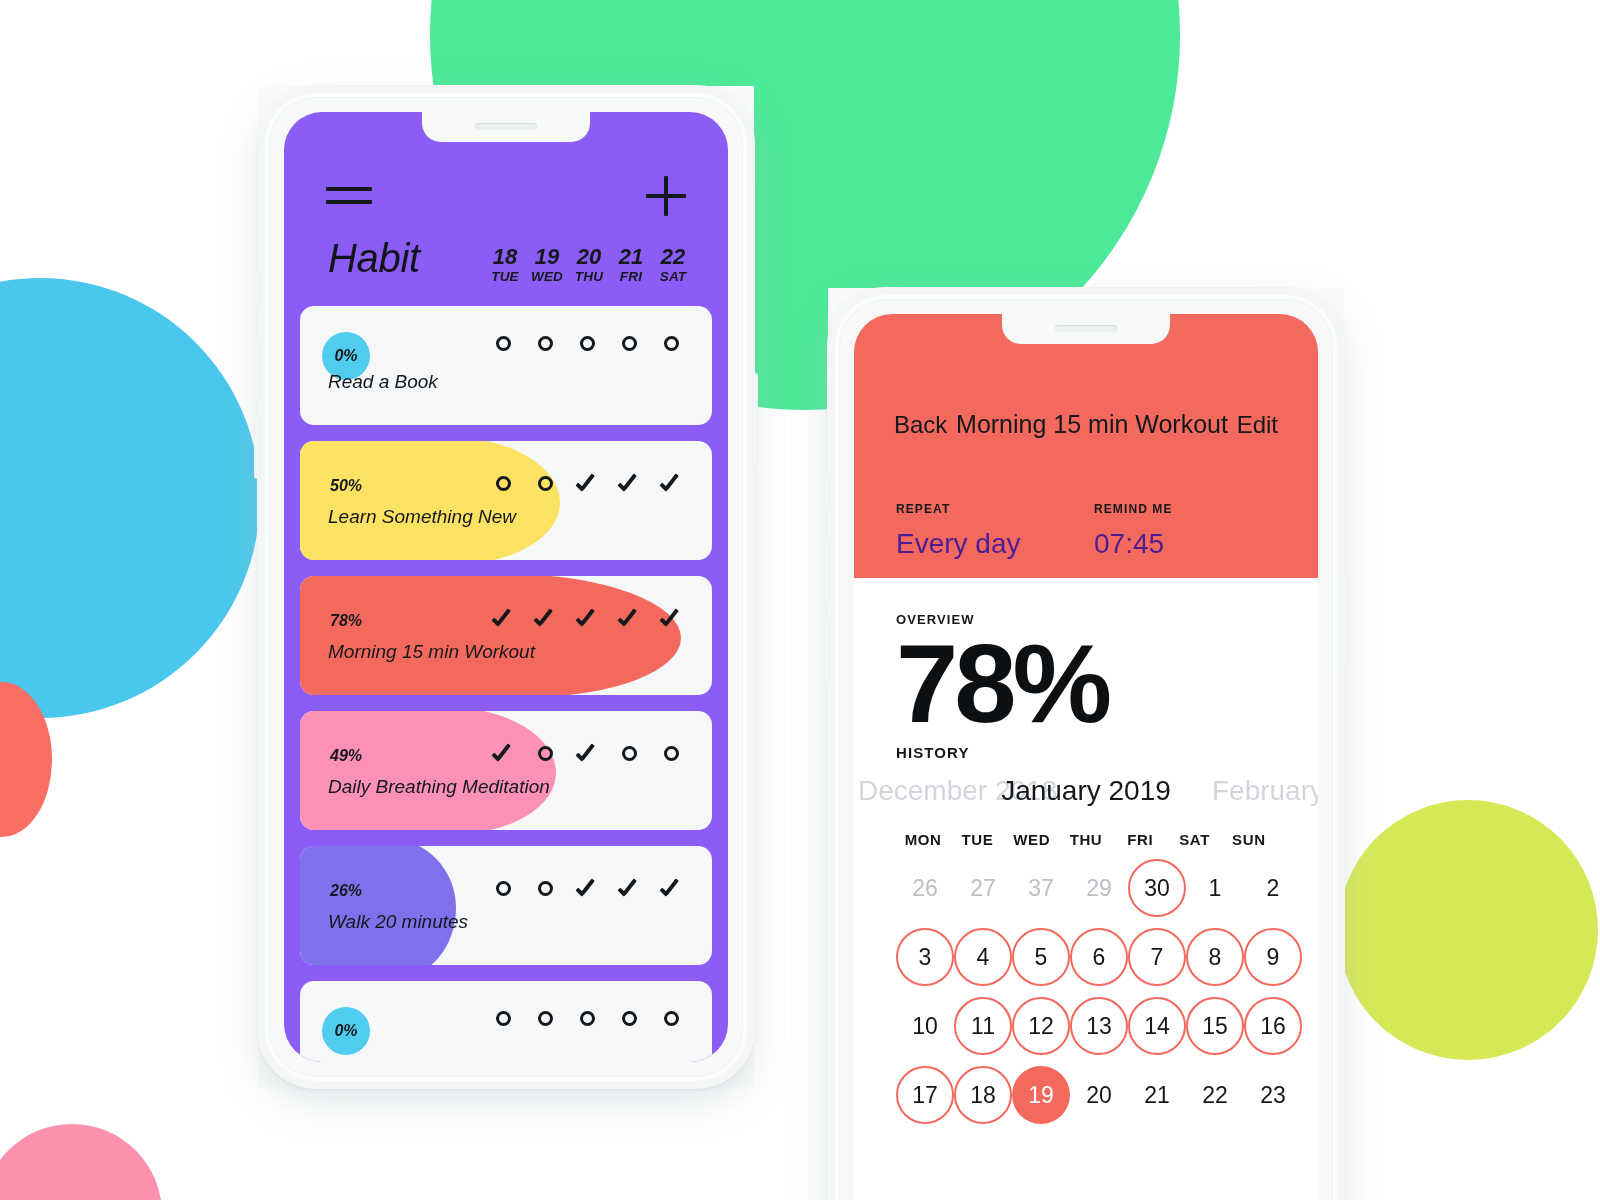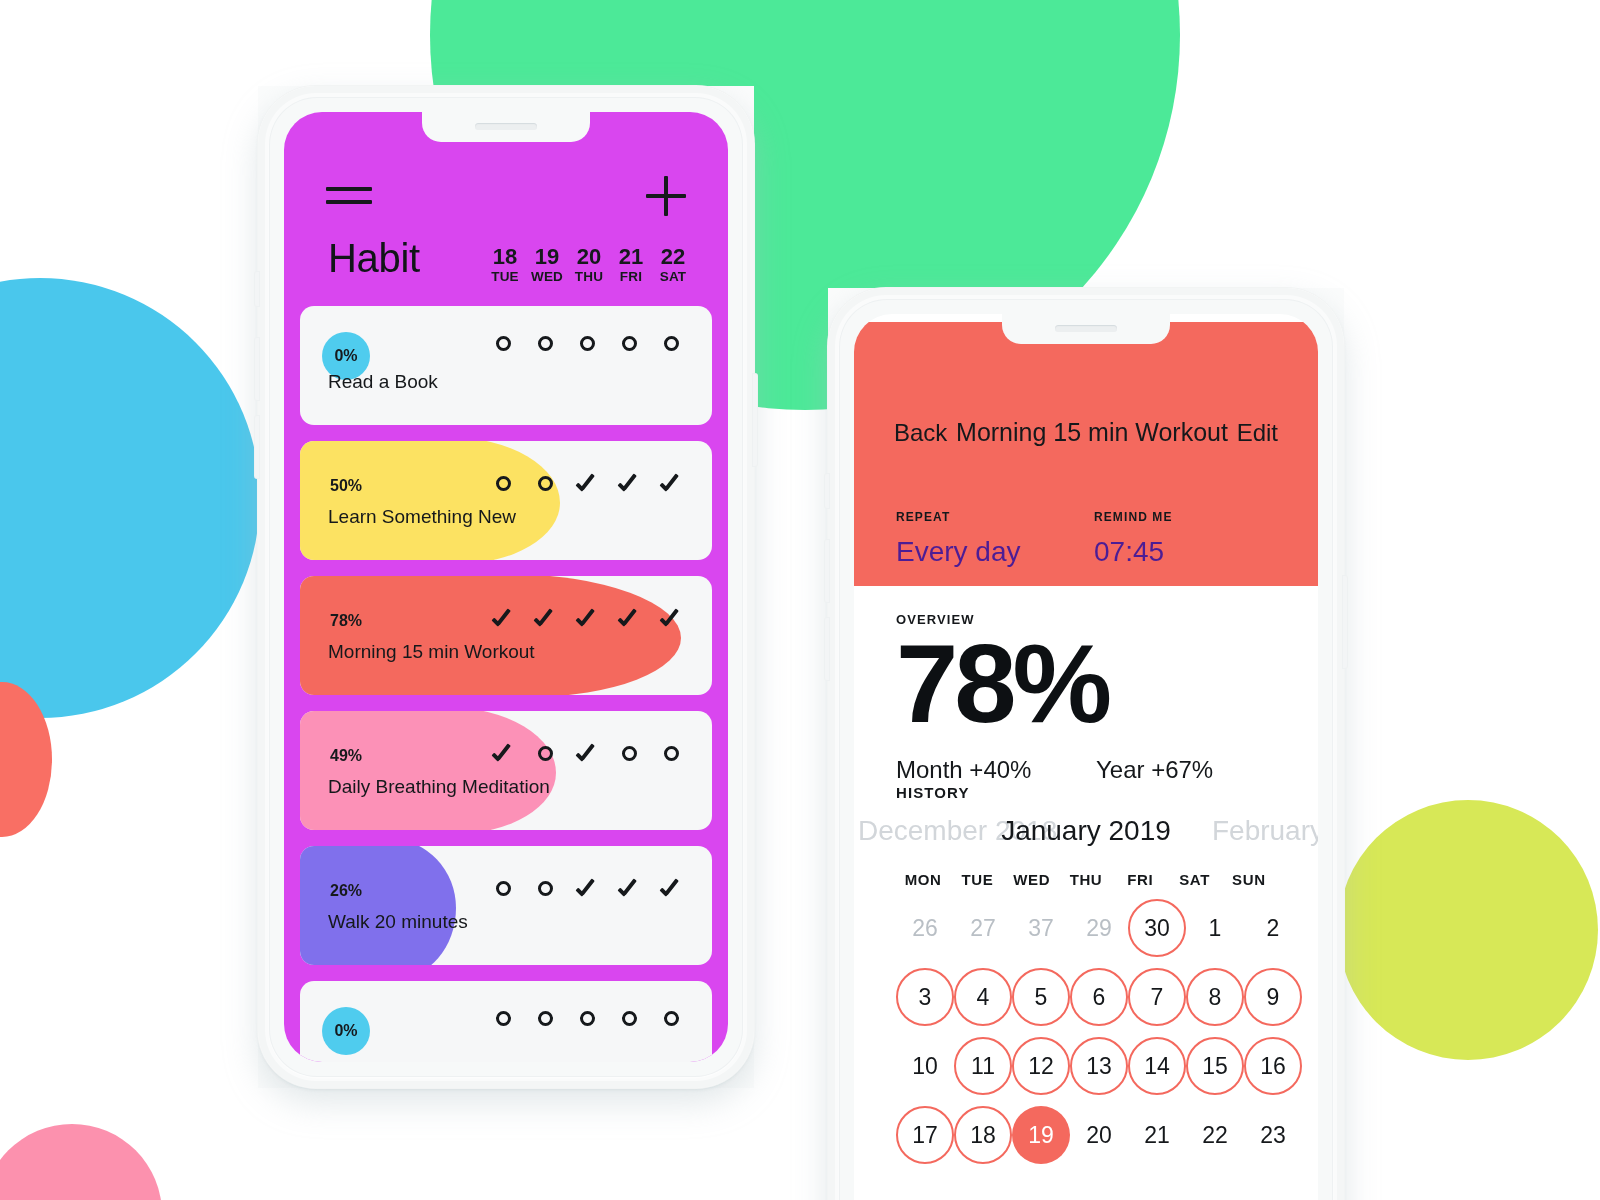--- a/index.html
+++ b/index.html
@@ -36,21 +36,21 @@
   .notch { position:absolute; left:50%; transform:translateX(-50%); top:0;
     width:168px; height:30px; background:#f7f9f9;
     border-bottom-left-radius:19px; border-bottom-right-radius:19px; z-index:30; }
   .speaker { position:absolute; left:50%; transform:translateX(-50%); top:11px;
     width:62px; height:7px; border-radius:4px; background:#eceff0;
     box-shadow: inset 0 1px 1px rgba(190,200,205,.5); z-index:31; }
   .sidebtn { position:absolute; background:#f3f5f6; box-shadow:0 0 0 1px #eef1f2; }
 
   
   #phone1 { left:258px; top:86px; width:496px; height:1002px; }
-  #p1screen { background:#d946ef; }
+  #p1screen { background:#8b5cf6;font-style:italic; }
   .p1-top { display:flex; justify-content:space-between; align-items:center;
     padding:64px 42px 0 42px; }
   .icon-hamburger { width:46px; height:26px; position:relative; cursor:pointer; }
   .icon-hamburger i { position:absolute; left:0; width:46px; height:4px;
     background:#16191c; border-radius:1px; }
   .icon-hamburger i:nth-child(1){ top:4px; }
   .icon-hamburger i:nth-child(2){ top:17px; }
   .icon-plus { width:40px; height:40px; position:relative; cursor:pointer; }
   .icon-plus i { position:absolute; background:#16191c; border-radius:1px; }
   .icon-plus i:nth-child(1){ left:0; top:18px; width:40px; height:3.5px; }
@@ -84,21 +84,21 @@
   .mark .chk::before { content:""; position:absolute; left:2px; top:11px;
     width:9px; height:3.6px; background:#16191c; border-radius:1px;
     transform:rotate(45deg); transform-origin:left center; }
   .mark .chk::after { content:""; position:absolute; left:7px; top:15.6px;
     width:18px; height:3.6px; background:#16191c; border-radius:1px;
     transform:rotate(-52deg); transform-origin:left center; }
 
   
   #phone2 { left:828px; top:288px; width:516px; height:1040px; }
   #p2screen { background:#fff; }
-  .p2-header { position:absolute; left:0; right:0; top:8px; height:264px; z-index:20; }
+  .p2-header { position:absolute; left:0; right:0; top:0; height:264px; z-index:20; }
   .p2-navrow { position:absolute; left:0; right:0; top:96px; display:flex;
     align-items:center; justify-content:space-between; padding:0 40px; }
   .p2-nav-side { font-size:24px; color:#15181b; }
   .p2-nav-title { font-size:25px; color:#15181b; }
   .p2-meta { position:absolute; left:0; right:0; top:188px; display:flex; padding:0 42px; }
   .p2-meta-col { flex:1; }
   .p2-meta-col.second { padding-left:16px; }
   .p2-label { font-size:12px; font-weight:700; letter-spacing:1.1px; color:#15181b; }
   .p2-value { font-size:28px; color:#4c1d95; margin-top:12px; }
 
@@ -354,24 +354,20 @@
           </div>
         </div>
       </div>
 
       <div class="notch"></div>
       <div class="speaker"></div>
 
       <div class="p2-body">
         <div class="ov-label">OVERVIEW</div>
         <div class="ov-big">78%</div>
-        <div class="ov-sub">
-          <span>Month +40%</span>
-          <span>Year +67%</span>
-        </div>
 
         <div class="hist-label">HISTORY</div>
 
         <div class="cal-months">
           <div class="cal-m prev">December 2018</div>
           <div class="cal-m cur">January 2019</div>
           <div class="cal-m next">February</div>
         </div>
 
         <div class="cal-dow" id="cal-dow">

